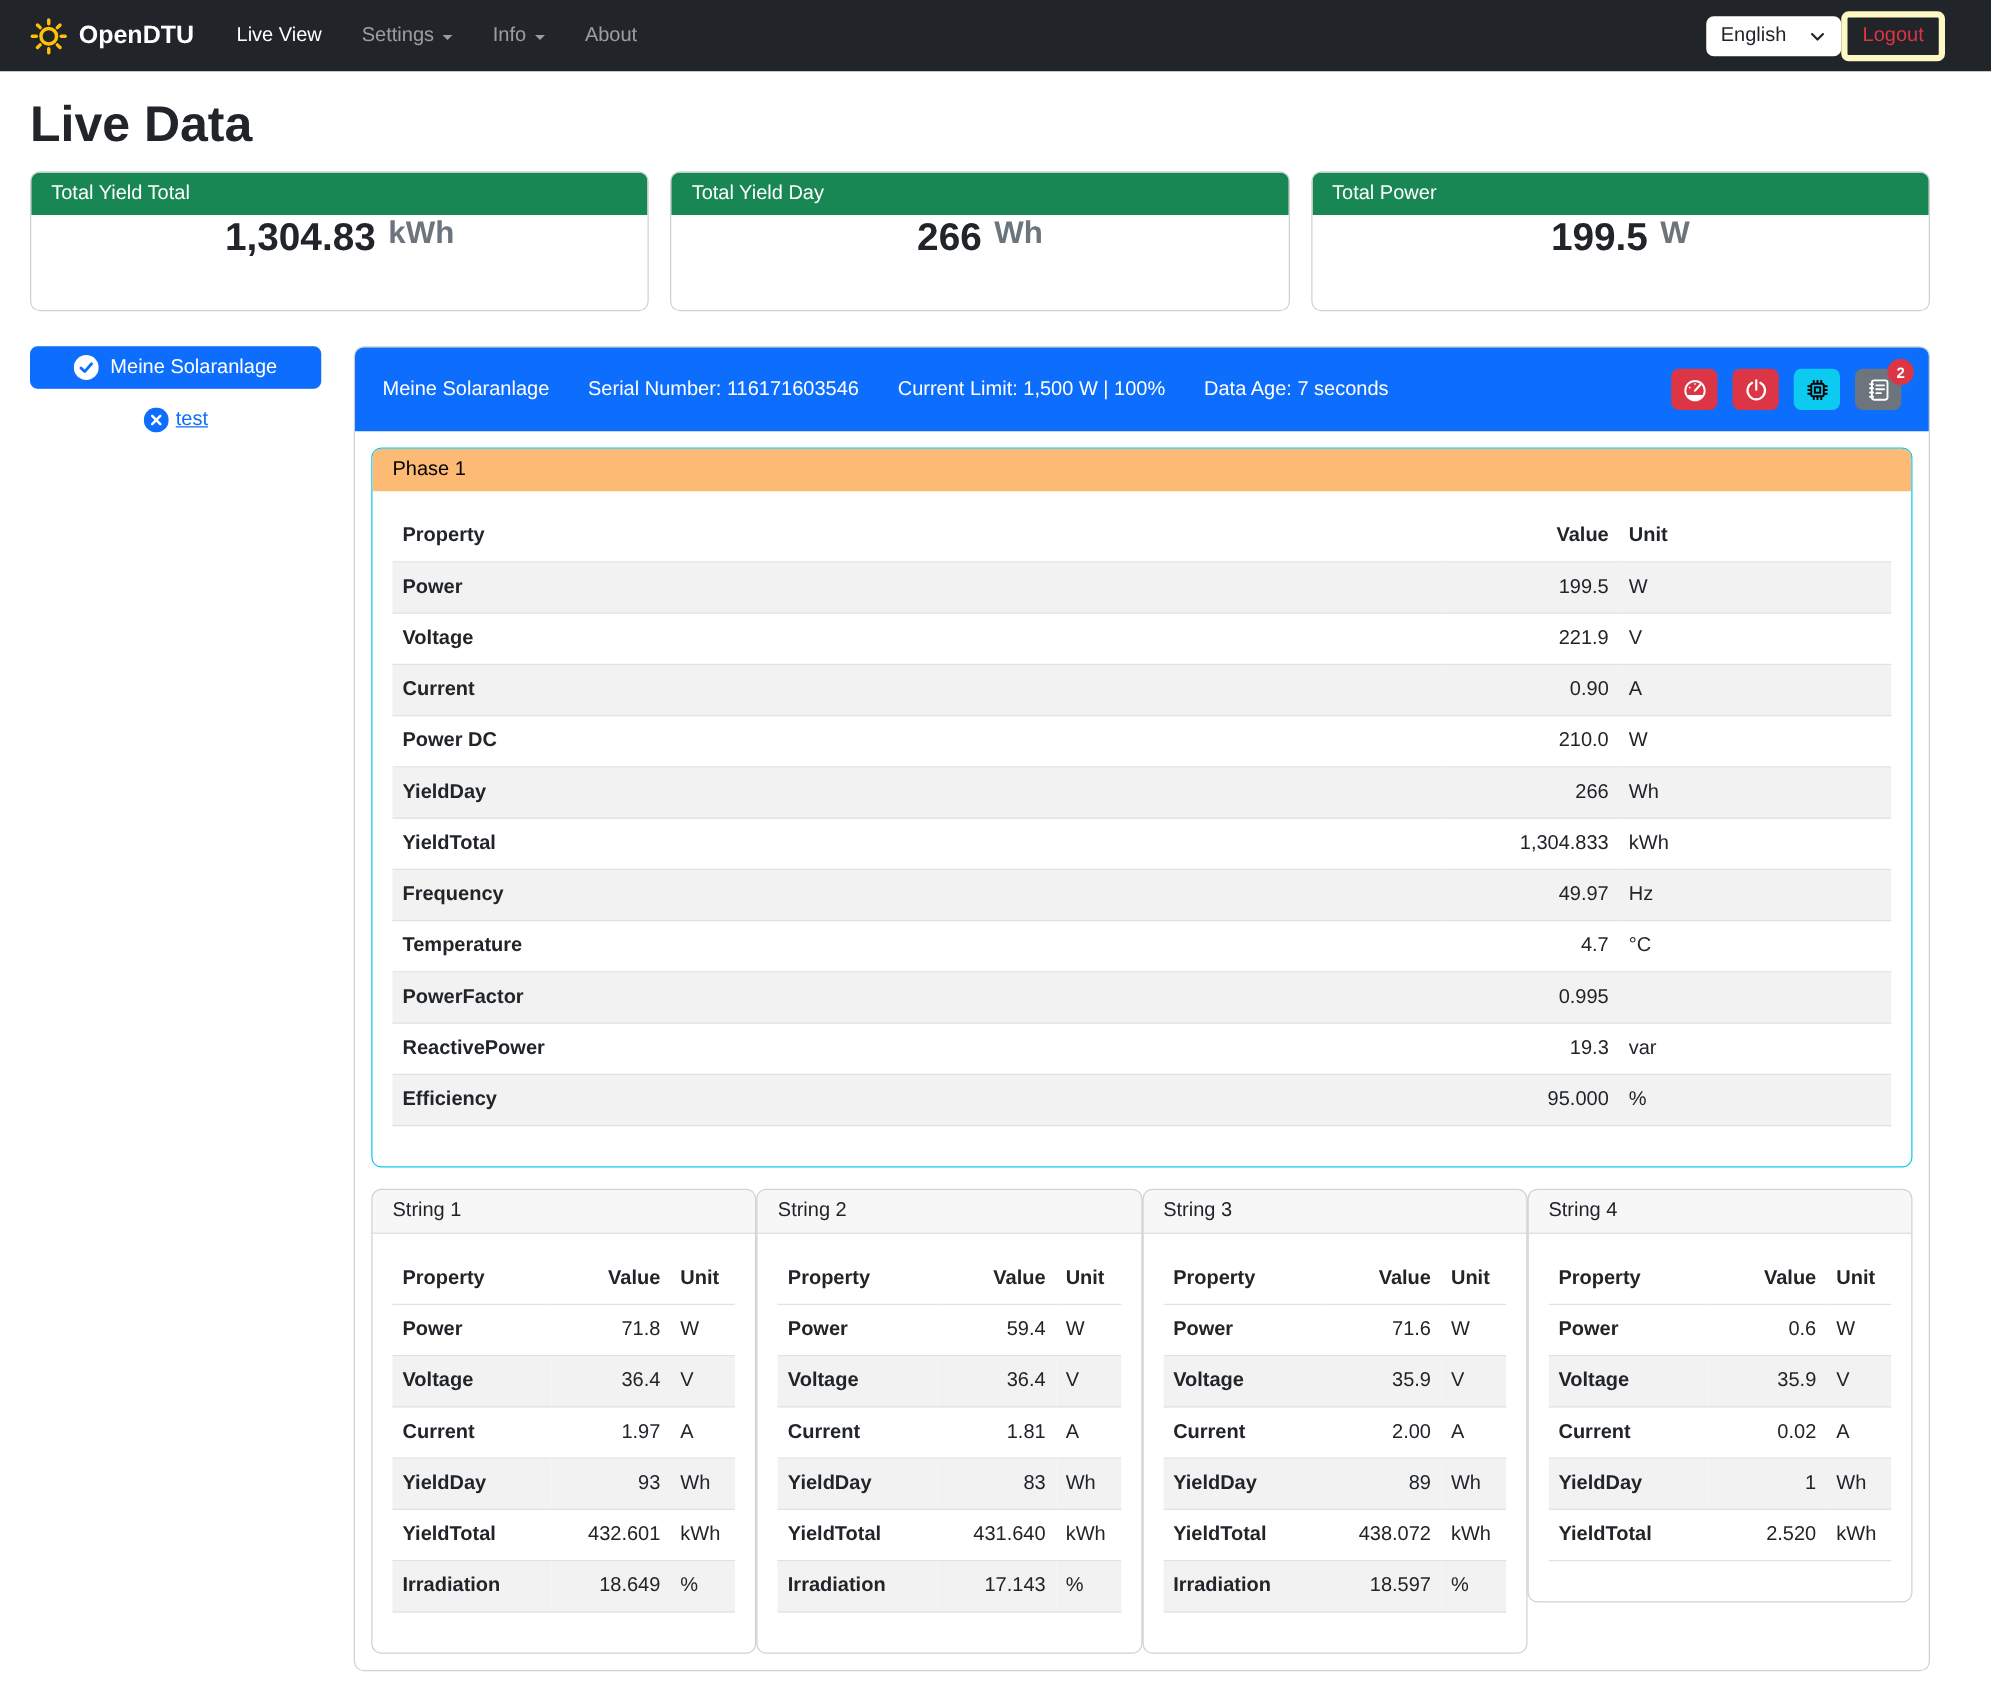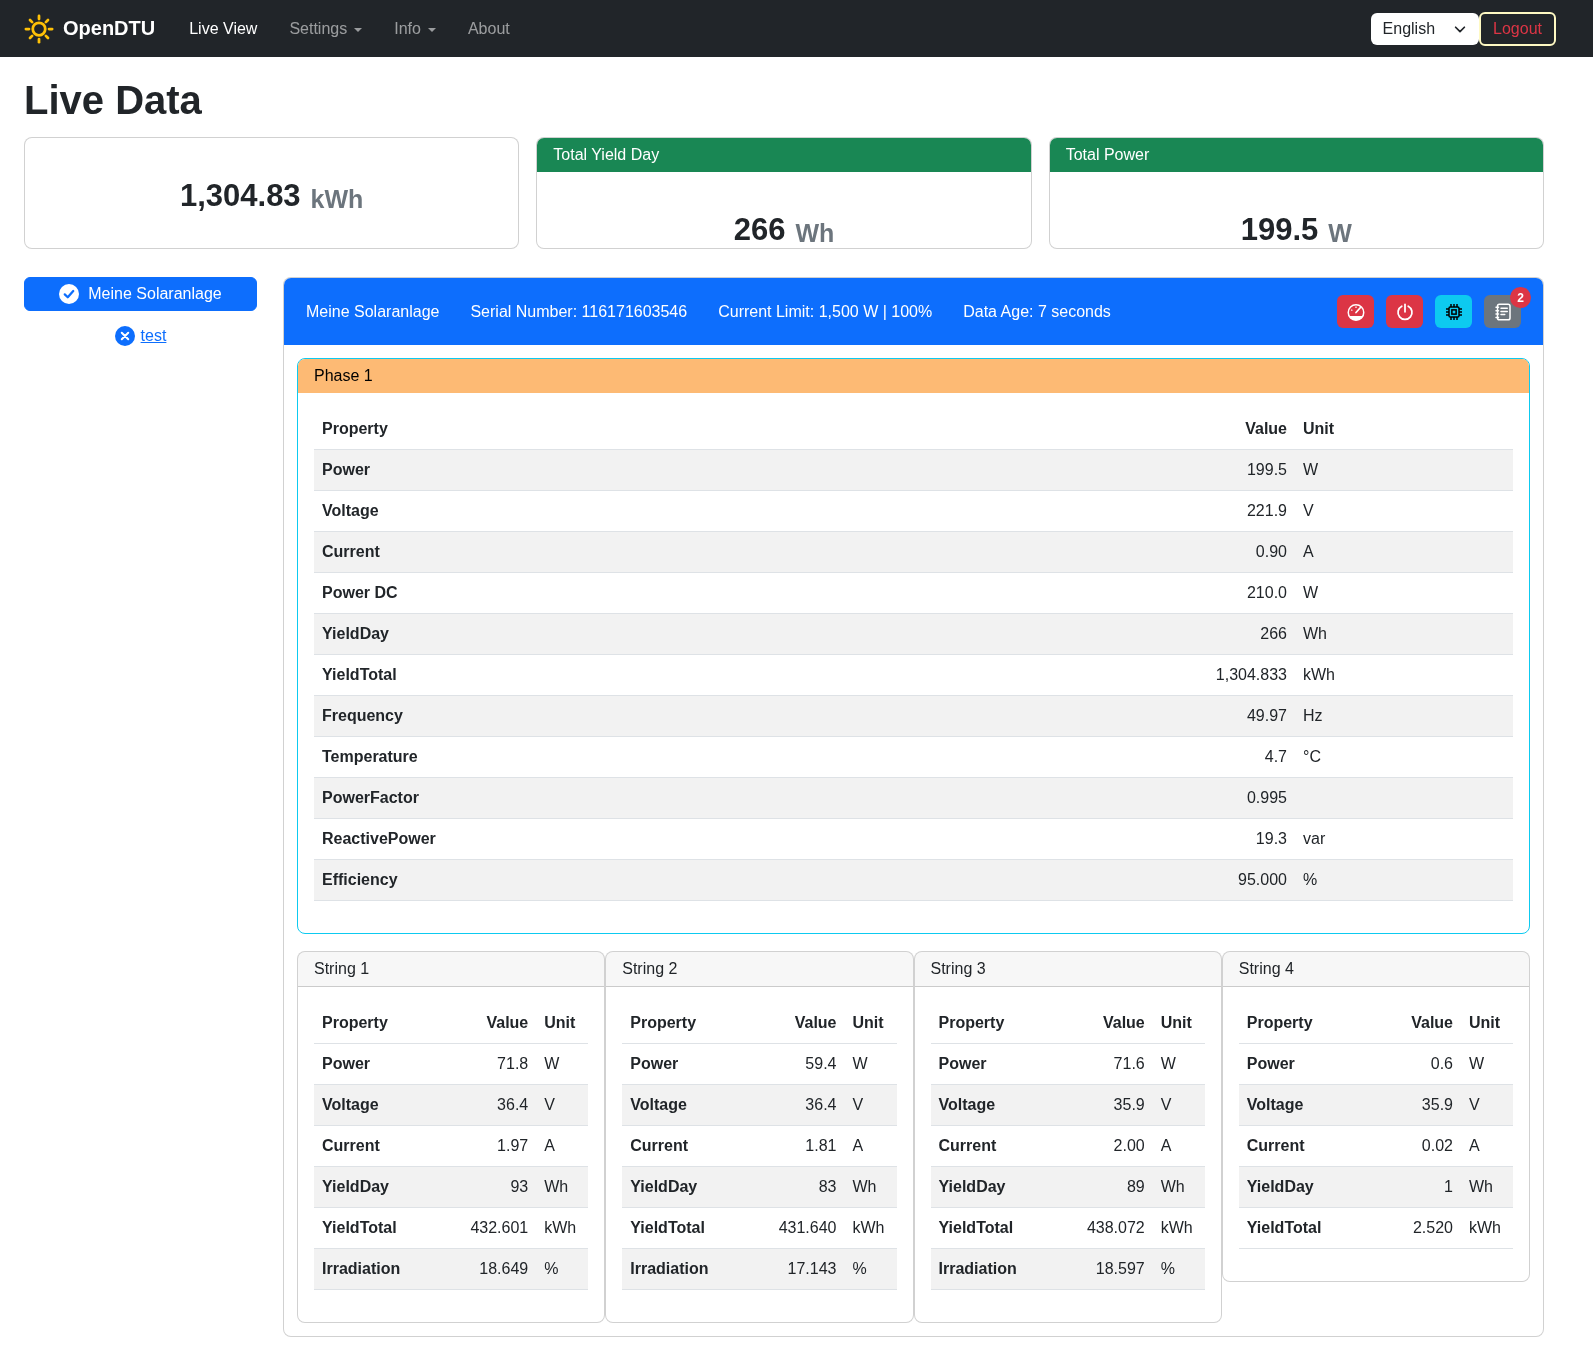--- a/index.html
+++ b/index.html
@@ -20,33 +20,33 @@
   .nav-links { display: flex; align-items: center; margin-left: 18px; }
   .nav-item { padding: 8px 16px; color: rgba(255,255,255,.55); cursor: pointer; display: flex; align-items: center; gap: 7px; }
   .nav-item.active { color: #fff; }
   .caret { display: inline-block; width: 0; height: 0; border-top: 4px solid currentColor; border-left: 4px solid transparent; border-right: 4px solid transparent; margin-top: 2px; }
   .nav-right { margin-left: auto; display: flex; align-items: center; }
   .lang-select {
     background: #fff; color: #212529; border-radius: 6px;
     padding: 7px 12px; display: flex; align-items: center; gap: 18px; cursor: pointer;
   }
   .logout-btn {
-    background: transparent; border: 2px solid #fef9c3; color: #dc3545;
+    background: transparent; border: 5px solid #fef9c3; color: #dc3545;
     border-radius: 6px; padding: 6px 12px; font-size: 16px; cursor: pointer;
     font-family: "Liberation Sans", sans-serif;
   }
   
   .container { margin: 0 49px 0 24px; }
   h1.page-title { font-size: 40px; font-weight: 700; margin: 21px 0 14px; }
   
   .summary-row { display: flex; gap: 17px; margin-bottom: 28px; }
   .card { background: #fff; border: 1px solid rgba(0,0,0,.18); border-radius: 8px; }
   .summary-card { flex: 1; overflow: hidden; }
   .summary-card .hd { background: #198754; color: #fff; padding: 8px 16px; }
-  .summary-card .bd { height: 76px; display: flex; align-items: flex-end; justify-content: center; gap: 10px; }
+  .summary-card .bd { height: 76px; display: flex; align-items: flex-start; justify-content: center; gap: 10px; }
   .summary-value { font-size: 31px; font-weight: 700; }
   .summary-unit { font-size: 25px; font-weight: 600; color: #6c757d; }
   
   .main-row { display: flex; align-items: flex-start; gap: 26px; }
   .sidebar { width: 233px; flex: none; }
   .inverter-btn {
     width: 100%; background: #0d6efd; border: 1px solid #0d6efd; color: #fff;
     border-radius: 6px; padding: 6px 12px; font-size: 16px;
     display: flex; align-items: center; justify-content: center; gap: 9px; cursor: pointer;
     font-family: "Liberation Sans", sans-serif;
@@ -143,20 +143,21 @@
     </div>
     <button class="logout-btn">Logout</button>
   </div>
 </div>
 
 <div class="container">
   <h1 class="page-title">Live Data</h1>
 
   <div class="summary-row">
     <div class="card summary-card">
+      <div class="hd">Total Yield Total</div>
       <div class="bd">
         <span class="summary-value">1,304.83</span>
         <span class="summary-unit">kWh</span>
       </div>
     </div>
     <div class="card summary-card">
       <div class="hd">Total Yield Day</div>
       <div class="bd">
         <span class="summary-value">266</span>
         <span class="summary-unit">Wh</span>

